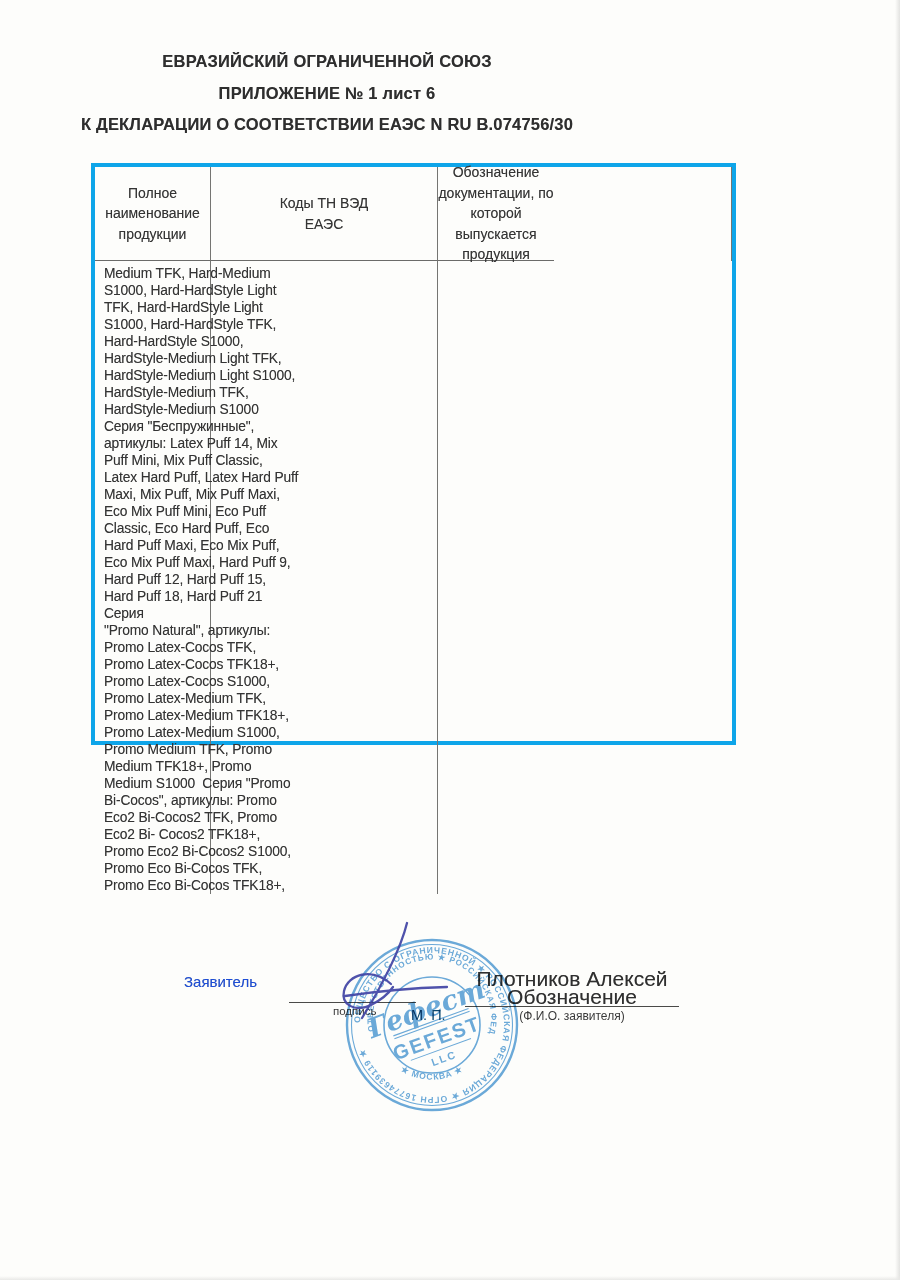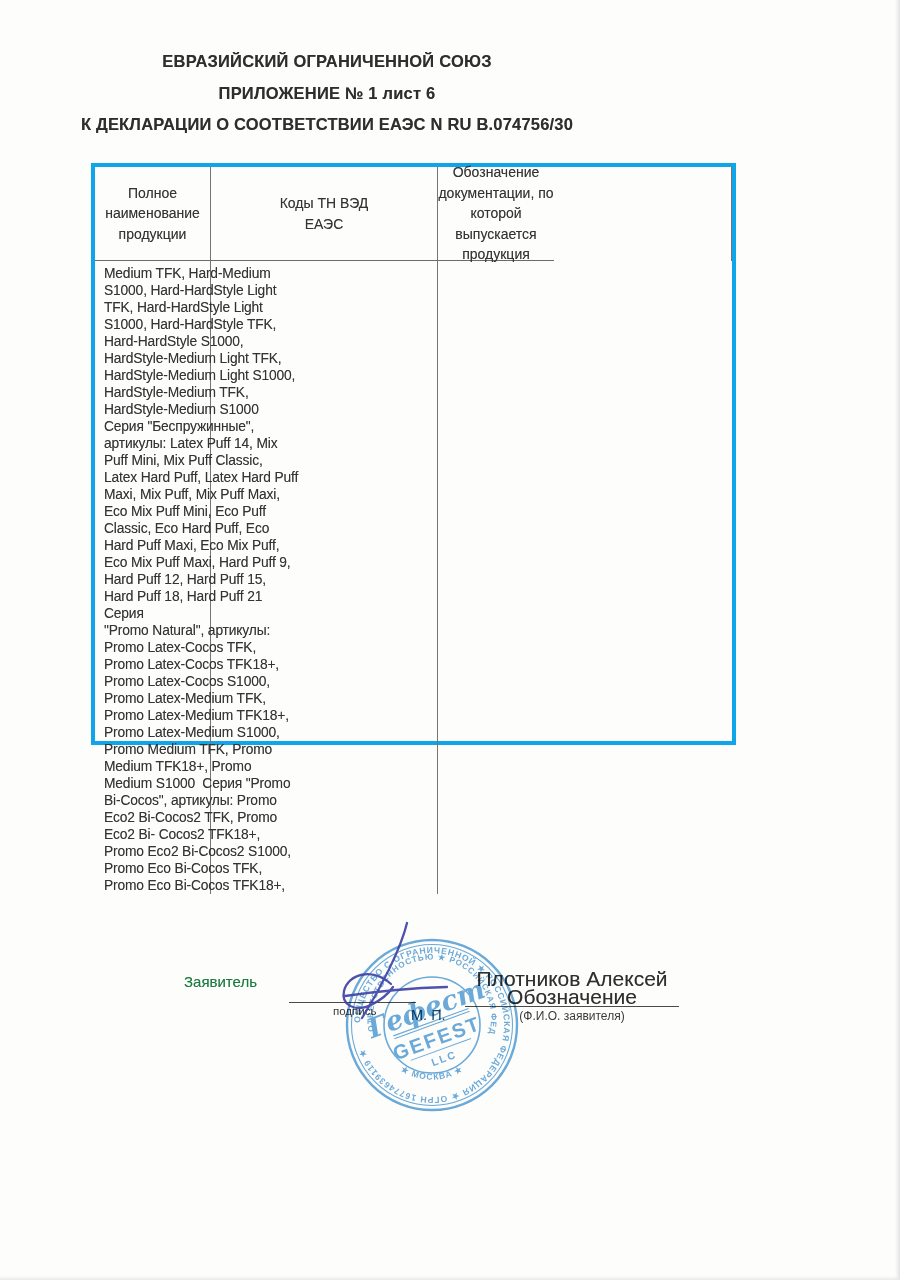--- a/index.html
+++ b/index.html
@@ -41,21 +41,21 @@
   }
   .td{font-size:13.8px;color:#343434;}
   .td-products{
     padding:4px 0 0 9px;
     white-space:pre;
     line-height:17px;
     letter-spacing:-0.15px;
     text-shadow:0 0 .4px rgba(40,40,40,.4);
   }
 
-  .footer-label{position:absolute;left:184px;top:973px;font-size:15px;color:#15803d;
+  .footer-label{position:absolute;left:184px;top:973px;font-size:15px;color:#1d4ed8;
     text-shadow:0 0 .4px rgba(40,40,40,.4);}
   .sig-line{position:absolute;left:289px;top:1002px;width:127px;height:0;
     border-top:1.3px solid #4a4a48;}
   .sig-caption{position:absolute;left:333px;top:1005px;font-size:11.5px;color:#3a3a3a;}
   .mp-label{position:absolute;left:411px;top:1007px;font-size:14.5px;color:#0c4a6e;}
 
   .fio-block{position:absolute;left:465px;top:970px;width:214px;text-align:center;
     font-size:21px;line-height:18px;color:#2f2f2f;
     text-shadow:0 0 .4px rgba(40,40,40,.4);}
   .fio-line{position:absolute;left:465px;top:1006px;width:214px;height:0;

